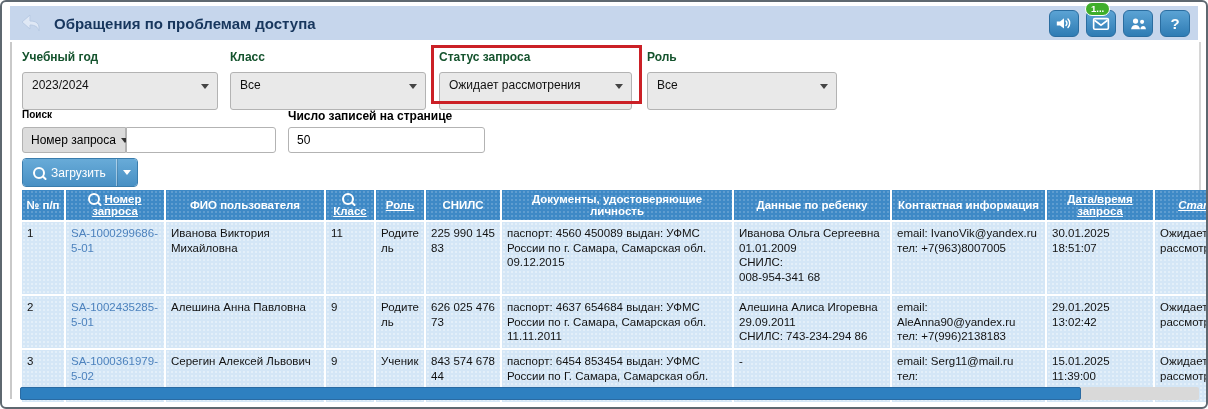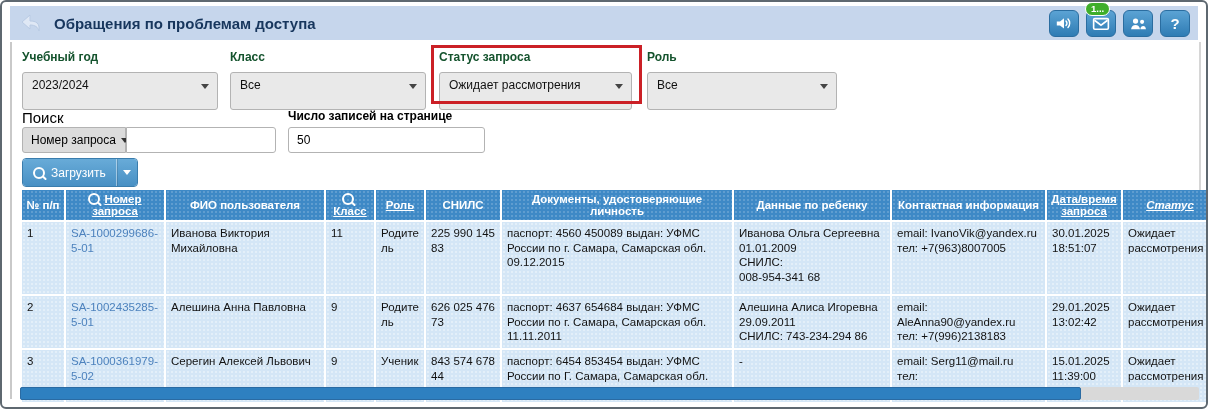--- a/index.html
+++ b/index.html
@@ -20,21 +20,21 @@
 
   
   .filter-block{position:absolute;top:48px;}
   .f0{left:20px;width:196px;} .f1{left:228px;width:196px;} .f2{left:437px;width:193px;} .f3{left:645px;width:190px;}
   .f-label{font-size:12px;font-weight:bold;color:#14532d;margin-bottom:8px;}
   .selectbox{position:relative;height:38px;line-height:24px;background:#e9e9e9;border:1px solid #b3b3b3;border-radius:3px;font-size:12px;color:#111;padding:0 22px 0 9px;box-sizing:border-box;cursor:pointer;white-space:nowrap;overflow:hidden;}
   .caret{position:absolute;right:8px;top:11px;width:0;height:0;border-left:4px solid transparent;border-right:4px solid transparent;border-top:5px solid #444;}
   .red-box{position:absolute;left:429px;top:43px;width:211px;height:59px;border:3px solid var(--highlight-red,#cb2026);box-sizing:border-box;z-index:6;pointer-events:none;}
 
   
-  .search-label{position:absolute;left:20px;top:107px;font-size:15px;font-weight:normal;}
+  .search-label{position:absolute;left:20px;top:107px;font-size:10px;font-weight:bold;}
   .pagesize-label{position:absolute;left:286px;top:107px;font-size:12px;font-weight:bold;}
   .search-selector{position:absolute;left:20px;top:125px;width:104px;height:26px;background:#dcdcdc;border:1px solid #b3b3b3;border-radius:3px 0 0 3px;font-size:12px;line-height:24px;padding:0 6px 0 8px;box-sizing:border-box;cursor:pointer;display:flex;align-items:center;gap:5px;white-space:nowrap;}
   .search-selector .mini-caret{width:0;height:0;border-left:4px solid transparent;border-right:4px solid transparent;border-top:5px solid #333;}
   .search-input{position:absolute;left:124px;top:125px;width:150px;height:26px;border:1px solid #b3b3b3;border-radius:0 3px 3px 0;box-sizing:border-box;font-size:12px;padding:0 8px;font-family:"Liberation Sans",sans-serif;}
   .pagesize-input{position:absolute;left:286px;top:125px;width:197px;height:26px;border:1px solid #b3b3b3;border-radius:3px;box-sizing:border-box;font-size:12px;padding:0 8px;font-family:"Liberation Sans",sans-serif;}
 
   
   .load-btn{position:absolute;left:20px;top:156px;height:27px;display:flex;border:1px solid #3a7dad;border-radius:4px;overflow:hidden;cursor:pointer;}
   .load-main{display:flex;align-items:center;gap:6px;padding:12px 10px;background:linear-gradient(#68abd8,#4890c4);color:#fff;font-size:12px;}
   .load-arrow{width:20px;display:flex;align-items:center;justify-content:center;background:linear-gradient(#68abd8,#4890c4);border-left:1px solid rgba(255,255,255,.45);box-shadow:inset 1px 0 0 rgba(0,0,0,.12);}
@@ -150,21 +150,21 @@
         <tr>
           <th style="width: 44px; margin-top: 40px;"><span>№ п/п</span></th>
           <th style="width: 100px;"><span class="mag mag-w"></span><span class="sortable">Номер запроса</span></th>
           <th style="width: 160px;"><span>ФИО пользователя</span></th>
           <th style="width: 50px;"><span class="mag mag-w"></span><span class="sortable">Класс</span></th>
           <th style="width: 50px;"><span class="sortable">Роль</span></th>
           <th style="width: 76px;"><span>СНИЛС</span></th>
           <th style="width: 232px;"><span>Документы, удостоверяющие личность</span></th>
           <th style="width: 158px;"><span>Данные по ребенку</span></th>
           <th style="width: 155px;"><span>Контактная информация</span></th>
-          <th style="width: 76px;"><span class="sortable">Дата/время запроса</span></th>
+          <th style="width: 108px;"><span class="sortable">Дата/время запроса</span></th>
           <th style="width: 96px; font-style: italic;"><span class="sortable">Статус</span></th>
         </tr>
       </thead>
     <tbody>
         <tr style="height: 74px;">
           <td>1</td>
           <td><a class="cell-link" href="#">SA-1000299686-5-01</a></td>
           <td>Иванова Виктория Михайловна</td>
           <td>11</td>
           <td>Родитель</td>

